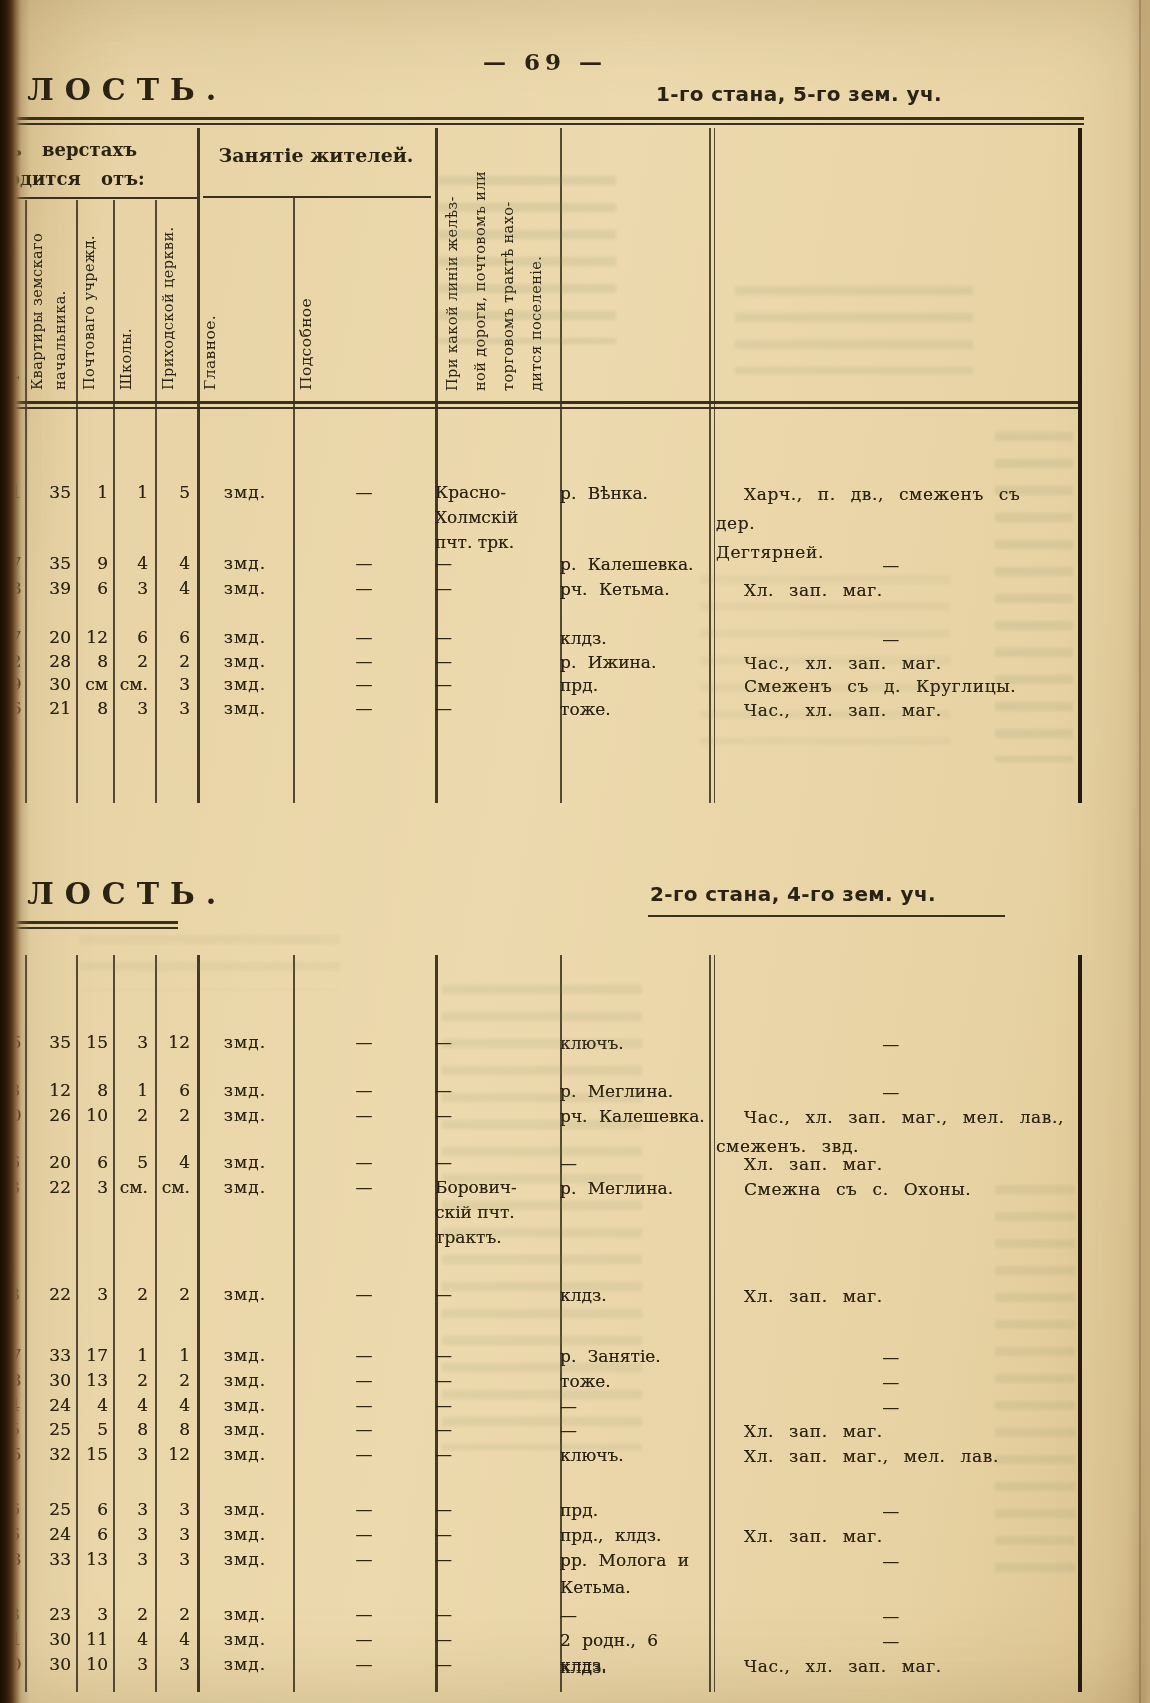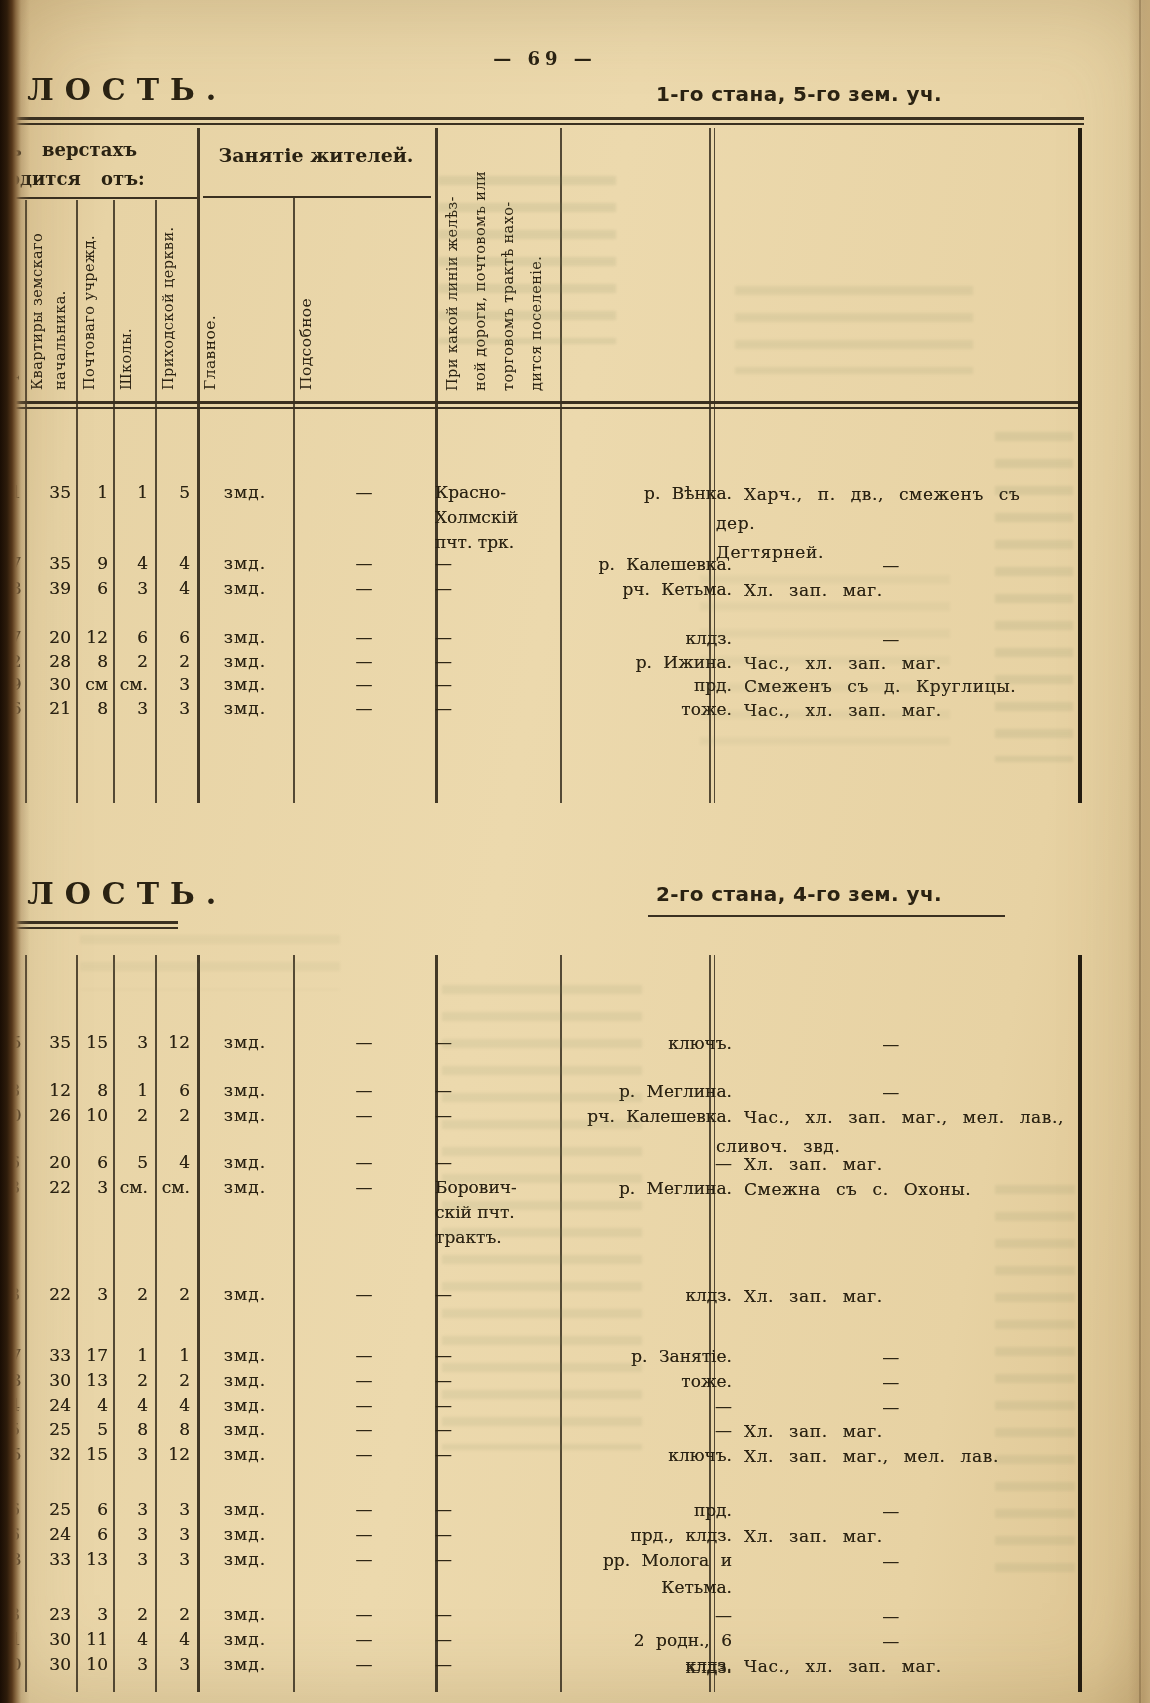--- a/index.html
+++ b/index.html
@@ -14,27 +14,27 @@
   }
   .abs{position:absolute;}
   
   #spine{left:0;top:0;width:30px;height:1703px;z-index:5;pointer-events:none;
     background:linear-gradient(90deg,#190d04 0,#2e1c0b 7px,#57381b 12px,#8a6a42 16px,rgba(150,120,80,.35) 21px,rgba(150,120,80,0) 30px);}
   #right-edge{right:0;top:0;width:22px;height:1703px;z-index:5;pointer-events:none;
     background:linear-gradient(270deg,#c3a878 0,rgba(170,140,95,.45) 7px,rgba(170,140,95,0) 22px);}
   #right-line{left:1139px;top:0;width:2px;height:1703px;background:rgba(90,65,35,.30);z-index:5;}
 
   
-  .pagenum{left:455px;top:48px;width:180px;text-align:center;font-size:18px;font-weight:bold;letter-spacing:5px;}
+  .pagenum{left:455px;top:48px;width:180px;text-align:center;font-size:23px;font-weight:bold;letter-spacing:5px;}
   .volost{font-size:30px;font-weight:bold;letter-spacing:11px;white-space:nowrap;}
   .stan{font-family:"DejaVu Sans",sans-serif;font-size:20px;font-weight:bold;letter-spacing:.4px;white-space:nowrap;}
   #s1-volost{left:-10px;top:72px;}
   #s1-stan{left:656px;top:82px;}
   #s2-volost{left:-10px;top:876px;}
-  #s2-stan{left:650px;top:882px;margin-left:6px;}
+  #s2-stan{left:650px;top:882px;}
   .hrule{background:var(--rule);}
   #toprule-a{left:0;top:117px;width:1084px;height:3px;}
   #toprule-b{left:0;top:123px;width:1084px;height:2px;}
   #s2-ul-r{left:648px;top:915px;width:357px;height:2.4px;}
   #s2-ul-la{left:0;top:921px;width:178px;height:3px;}
   #s2-ul-lb{left:0;top:927px;width:178px;height:2px;}
 
   
   .tbl{left:0;width:1150px;}
   #tbl1{top:127px;height:690px;}
@@ -68,21 +68,21 @@
   .cell{position:absolute;top:0;font-size:17px;line-height:25px;white-space:pre-line;box-sizing:border-box;
         text-shadow:0 0 .5px rgba(42,34,18,.55);}
   .c0{left:0;width:25px;text-align:right;padding-right:5px;}
   .c1{left:25px;width:51px;text-align:right;padding-right:5px;}
   .c2{left:76px;width:37px;text-align:right;padding-right:5px;}
   .c3{left:113px;width:42px;text-align:right;padding-right:7px;}
   .c4{left:155px;width:42px;text-align:right;padding-right:7px;}
   .c5{left:197px;width:96px;text-align:center;letter-spacing:1px;}
   .c6{left:293px;width:142px;text-align:center;}
   .c7{left:435px;width:125px;text-align:left;line-height:25px;}
-  .c8{left:580px;width:152px;text-align:right;word-spacing:6px;line-height:27px;}
+  .c8{left:560px;width:152px;text-align:left;word-spacing:6px;line-height:27px;}
   .c9{left:712px;width:366px;text-align:left;text-indent:28px;word-spacing:9px;letter-spacing:.6px;line-height:29px;padding:0 12px 0 4px;}
   .c9.dash{text-align:center;text-indent:0;}
 
   
   .ghost{position:absolute;filter:blur(1.8px);pointer-events:none;
     background:repeating-linear-gradient(180deg, rgba(125,135,92,.30) 0 9px, rgba(0,0,0,0) 9px 27px);}
   #g1{left:438px;top:176px;width:178px;height:168px;opacity:.45;}
   #g2{left:735px;top:286px;width:238px;height:88px;opacity:.40;}
   #g3{left:995px;top:432px;width:78px;height:330px;opacity:.45;}
   #g4{left:700px;top:575px;width:250px;height:170px;opacity:.22;}
@@ -266,21 +266,21 @@
         <div class="cell c0">10</div>
         <div class="cell c1">26</div>
         <div class="cell c2">10</div>
         <div class="cell c3">2</div>
         <div class="cell c4">2</div>
         <div class="cell c5">змд.</div>
         <div class="cell c6">—</div>
         <div class="cell c7">—</div>
         <div class="cell c8">рч. Калешевка.</div>
         <div class="cell c9">Час., хл. зап. маг., мел. лав.,
-сливоч. звд.</div>
+смеженъ. звд.</div>
       </div>
       <div class="row" style="top: 195px;">
         <div class="cell c0">6</div>
         <div class="cell c1">20</div>
         <div class="cell c2">6</div>
         <div class="cell c3">5</div>
         <div class="cell c4">4</div>
         <div class="cell c5">змд.</div>
         <div class="cell c6">—</div>
         <div class="cell c7">—</div>

